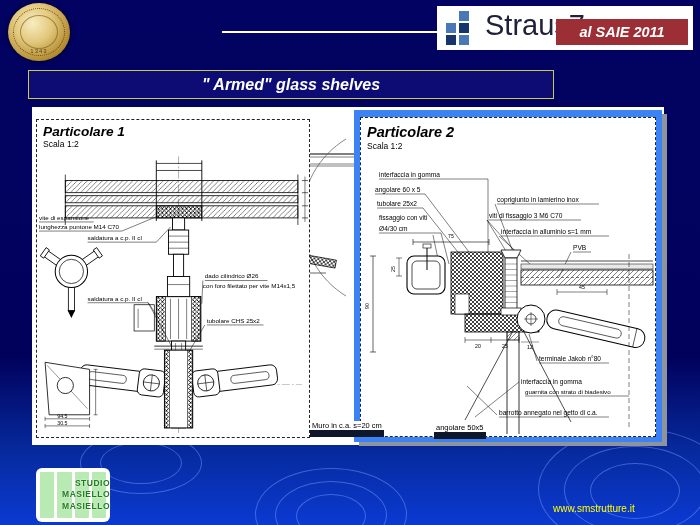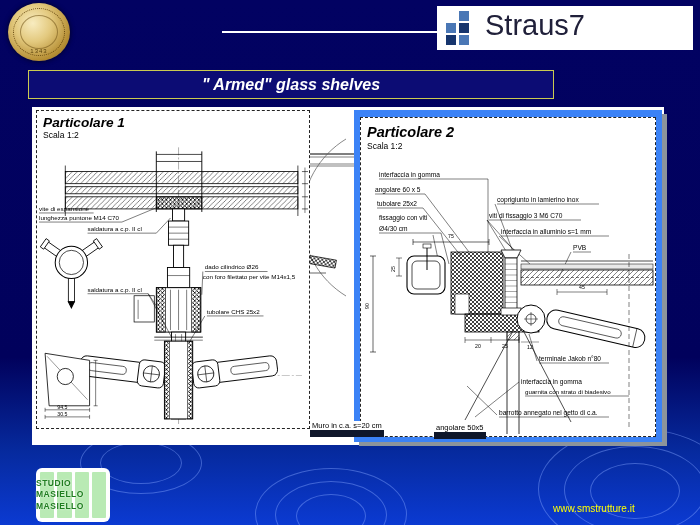--- a/index.html
+++ b/index.html
@@ -22,38 +22,38 @@
   .straus-word{position:absolute;left:48px;top:3px;font-size:29px;color:#20203a;letter-spacing:0;}
   .saie{position:absolute;left:119px;top:13px;width:132px;height:26px;background:#9c2e35;
     color:#fff;font-style:italic;font-weight:bold;font-size:14.5px;display:flex;align-items:center;justify-content:center;}
   
   .titlebar{position:absolute;left:28px;top:70px;width:524px;height:27px;background:#0c0c74;
     border:1px solid #caca50;display:flex;align-items:center;justify-content:center;}
   .titlebar span{color:#fff;font-weight:bold;font-style:italic;font-size:16px;}
   
   .panel{position:absolute;left:32px;top:107px;width:632px;height:338px;background:#fff;}
   .dbox{position:absolute;border:1.5px dashed #222;background:#fff;}
-  .box1{left:4px;top:3px;width:272px;height:317px;}
+  .box1{left:4px;top:12px;width:272px;height:317px;}
   .box2c{position:absolute;left:322px;top:3px;width:308px;height:332px;background:#3b82f6;box-shadow:5px 4px 0 #8d949b;text-decoration:underline;}
   .box2{left:6px;top:7px;width:294px;height:318px;}
   .frag{position:absolute;left:268px;top:14px;width:58px;height:300px;}
   .dbox svg{position:absolute;inset:0;}
   .blab{position:absolute;font-size:7.5px;color:#000;background:#fff;padding:0 2px;border-bottom:7px solid #0f172a;white-space:nowrap;}
   
   .t1{font:italic 700 13.5px "Liberation Sans",sans-serif;fill:#000;}
   .t1b{font:italic 700 14.5px "Liberation Sans",sans-serif;fill:#000;}
   .ts{font:400 8.5px "Liberation Sans",sans-serif;fill:#000;}
   .l6{font:400 6.2px "Liberation Sans",sans-serif;fill:#000;}
   .l7{font:400 6.6px "Liberation Sans",sans-serif;fill:#000;}
   .d5{font:400 5.2px "Liberation Sans",sans-serif;fill:#000;}
   
   .smlogo{position:absolute;left:36px;top:468px;width:74px;height:54px;background:#fff;border-radius:6px;}
   .smbars{position:absolute;inset:4px;display:flex;gap:3px;}
   .smbars div{flex:1;background:#b9eab4;border-radius:1px;}
-  .smtext{position:absolute;inset:0;display:flex;flex-direction:column;align-items:flex-start;justify-content:center;
+  .smtext{position:absolute;inset:0;display:flex;flex-direction:column;align-items:flex-end;justify-content:center;
     font-size:8.5px;font-weight:bold;color:#1f7d1f;letter-spacing:.5px;line-height:1.3;text-shadow:0 0 2px #fff;}
   .site{position:absolute;left:553px;top:503px;color:#ffff00;font-size:10px;}
 </style>
 </head>
 <body>
 
 <div class="slide">
 
   <div>
     <div class="ripple" style="left:80px;top:432px;width:120px;height:60px;"></div>
@@ -74,20 +74,23 @@
   <div class="hline"></div>
   <div class="straus">
     <svg width="36" height="36" style="position:absolute;left:9px;top:5px;">
       <rect x="13" y="0" width="10" height="10" fill="#4a77b5"></rect>
       <rect x="0" y="12" width="10" height="10" fill="#4a77b5"></rect>
       <rect x="13" y="12" width="10" height="10" fill="#16356d"></rect>
       <rect x="0" y="24" width="10" height="10" fill="#16356d"></rect>
       <rect x="13" y="24" width="10" height="10" fill="#4a77b5"></rect>
     </svg>
     <div class="straus-word">Straus7</div>
+    <div class="saie">
+      <span>al SAIE 2011</span>
+    </div>
   </div>
 
   <div class="titlebar">
     <span>" Armed" glass shelves</span>
   </div>
 
   <div class="panel">
 
     <svg class="frag" viewBox="0 0 58 300" preserveAspectRatio="none">
       <defs>

